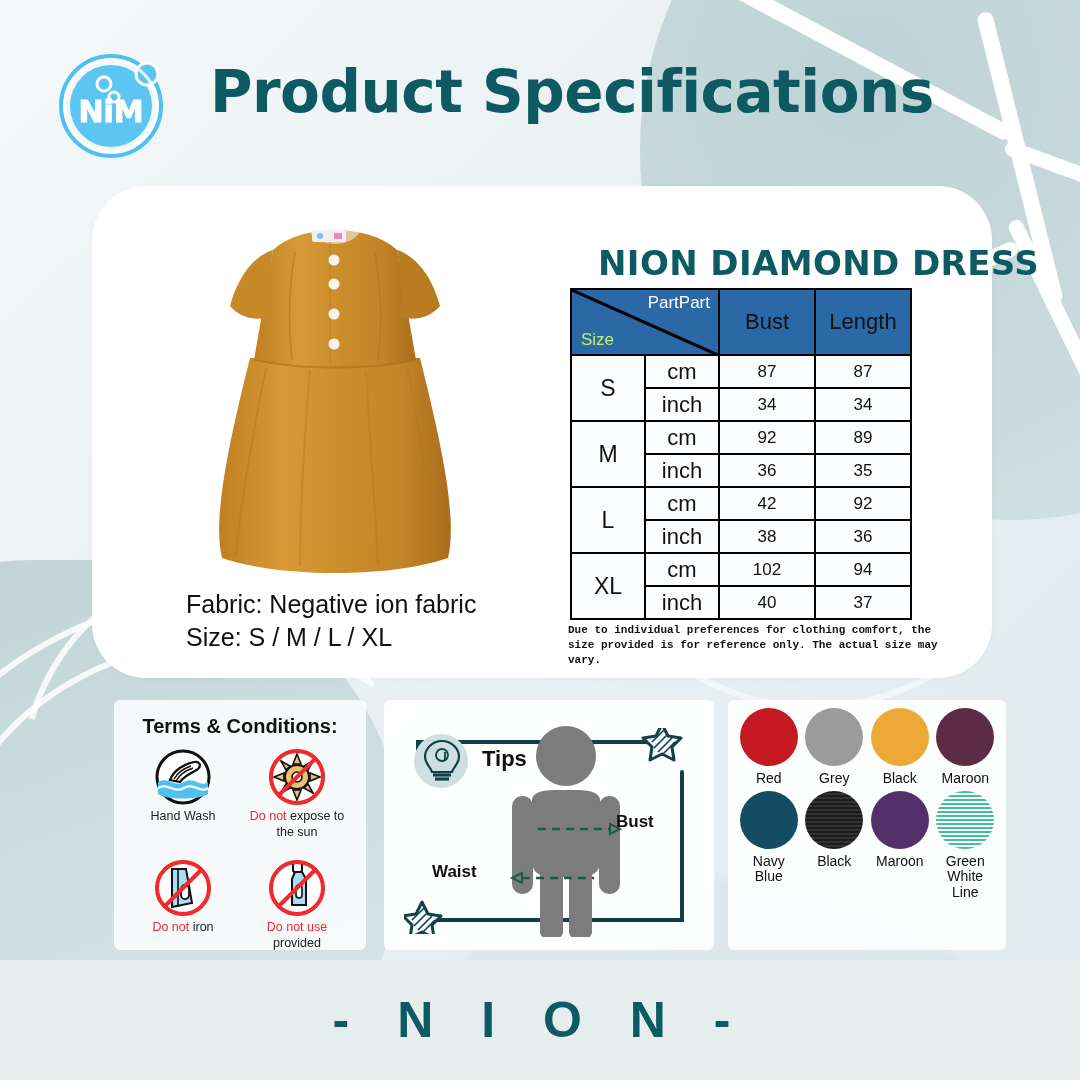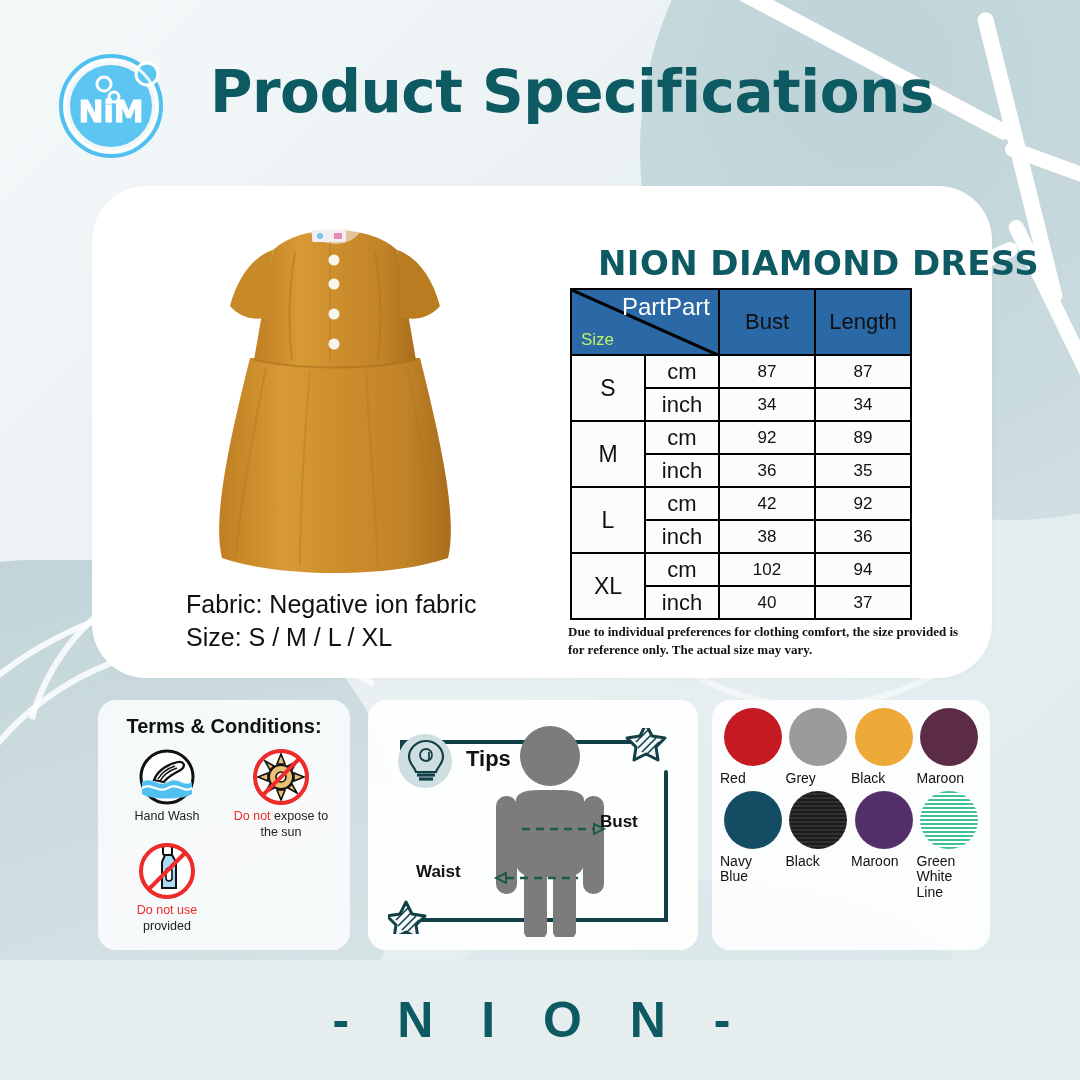--- a/index.html
+++ b/index.html
@@ -86,53 +86,54 @@
   table.size-table td, table.size-table th {
     border: 2px solid #000; text-align: center;
     font-family: "Liberation Sans", sans-serif;
     color: #111; font-weight: normal;
   }
   .hdr-cell { background: #2a69a6; color: #fff; }
   .hdr-diag {
     background: #2a69a6; position: relative; width: 148px; height: 66px; padding: 0;
   }
   .hdr-diag .part {
-    position: absolute; right: 8px; top: 3px; font-size: 24px; color: #fff;
+    position: absolute; right: 8px; top: 3px; font-size: 17px; color: #fff;
   }
   .hdr-diag .size {
     position: absolute; left: 9px; bottom: 4px; font-size: 17px; color: #bef264;
   }
   .hdr-diag svg { position: absolute; left: 0; top: 0; }
   .hdr-col { width: 96px; height: 66px; font-size: 22px; }
   .sz-cell { width: 74px; font-size: 23px; }
   .unit-cell { width: 74px; font-size: 22px; height: 33px; }
   .val-cell  { width: 96px; font-size: 17px; height: 33px; }
   .disclaimer {
     position: absolute; left: 568px; top: 623px; width: 392px;
-    font-size: 13px; color: #111; line-height: 1.38; font-weight: bold;
-    font-family: Liberation Serif, serif;
+    font-size: 11px; color: #111; line-height: 1.38; font-weight: bold;
+    font-family: Liberation Mono, monospace;
   }
 
   
   .panel {
     position: absolute; background: rgba(255,255,255,.82);
-    border-radius: 18px;
+    border-radius: 6px;
+    margin-left: 16px;
   }
   .panel-terms  { left: 98px;  top: 700px; width: 252px; height: 250px; }
   .panel-tips   { left: 368px; top: 700px; width: 330px; height: 250px; background: rgba(255,255,255,.92); }
   .panel-colors { left: 712px; top: 700px; width: 278px; height: 250px; background: rgba(255,255,255,.88); }
 
   .panel-heading {
     text-align: center; font-size: 20px; font-weight: bold;
     color: #111; padding-top: 15px; font-family: "Liberation Sans", sans-serif;
   }
 
   
   .care-grid {
-    display: grid; grid-template-columns: 1fr 1fr; gap: 2px 4px;
+    display: grid; grid-template-columns: 1fr 1fr; gap: 19px 4px;
     padding: 10px 14px 0 14px;
   }
   .care-item { text-align: center; }
   .care-item svg { display: block; margin: 0 auto; }
   .care-label { font-size: 12.5px; line-height: 1.25; margin-top: 3px; color: #222; }
   .care-label .red { color: #ef2b2b; }
 
   
   .tips-frame { position: absolute; left: 20px; top: 28px; width: 292px; height: 206px; }
   .tips-label {
@@ -148,21 +149,21 @@
     position: absolute; font-size: 17px; font-weight: bold; color: #111;
   }
   .meas-bust  { left: 232px; top: 112px; }
   .meas-waist { left: 48px;  top: 162px; }
 
   
   .color-grid {
     display: grid; grid-template-columns: repeat(4, 1fr);
     gap: 4px 0; padding: 8px 8px 0 8px;
   }
-  .color-item { }
+  .color-item { text-align: center; }
   .swatch {
     width: 58px; height: 58px; border-radius: 50%; margin: 0 auto 5px auto;
   }
   .color-name { font-size: 14px; color: #111; line-height: 1.12; }
 
   
   .footer {
     position: absolute; left: 0; top: 960px; width: 1080px; height: 120px;
     background: #e6edef; display: flex; align-items: center; justify-content: center;
   }
@@ -363,20 +364,33 @@
           <circle cx="29" cy="29" r="12" fill="#e8c272" stroke="#111" stroke-width="2"></circle>
           <circle cx="29" cy="29" r="5" fill="#fff" stroke="#111" stroke-width="1.6"></circle>
           <circle cx="29" cy="29" r="26" fill="none" stroke="#ef2b2b" stroke-width="4"></circle>
           <line x1="11" y1="47" x2="47" y2="11" stroke="#ef2b2b" stroke-width="4"></line>
         </svg>
         <div class="care-label">
           <span class="red">Do not</span><span> expose to the sun</span>
         </div>
       </div>
 
+      <div class="care-item">
+        <svg width="58" height="58" viewBox="0 0 58 58">
+          <circle cx="29" cy="29" r="26" fill="#fff" stroke="#111" stroke-width="3"></circle>
+          <path d="M18 10 L32 10 L38 44 L18 48 Z" fill="#a8ddf5" stroke="#111" stroke-width="2"></path>
+          <path d="M24 10 L24 48" stroke="#111" stroke-width="1.6"></path>
+          <rect x="27" y="26" width="8" height="14" rx="4" fill="#fff" stroke="#111" stroke-width="1.8"></rect>
+          <circle cx="29" cy="29" r="26" fill="none" stroke="#ef2b2b" stroke-width="4"></circle>
+          <line x1="11" y1="47" x2="47" y2="11" stroke="#ef2b2b" stroke-width="4"></line>
+        </svg>
+        <div class="care-label">
+          <span class="red">Do not</span><span> iron</span>
+        </div>
+      </div>
 
       <div class="care-item">
         <svg width="58" height="58" viewBox="0 0 58 58">
           <circle cx="29" cy="29" r="26" fill="#fff" stroke="#111" stroke-width="3"></circle>
           <rect x="25" y="4" width="9" height="9" rx="2" fill="#fff" stroke="#111" stroke-width="2"></rect>
           <path d="M27 13 L24 20 L24 46 L38 46 L38 20 L34 13 Z" fill="#a8ddf5" stroke="#111" stroke-width="2"></path>
           <rect x="28" y="26" width="6" height="13" rx="3" fill="#fff" stroke="#111" stroke-width="1.6"></rect>
           <circle cx="29" cy="29" r="26" fill="none" stroke="#ef2b2b" stroke-width="4"></circle>
           <line x1="11" y1="47" x2="47" y2="11" stroke="#ef2b2b" stroke-width="4"></line>
         </svg>

